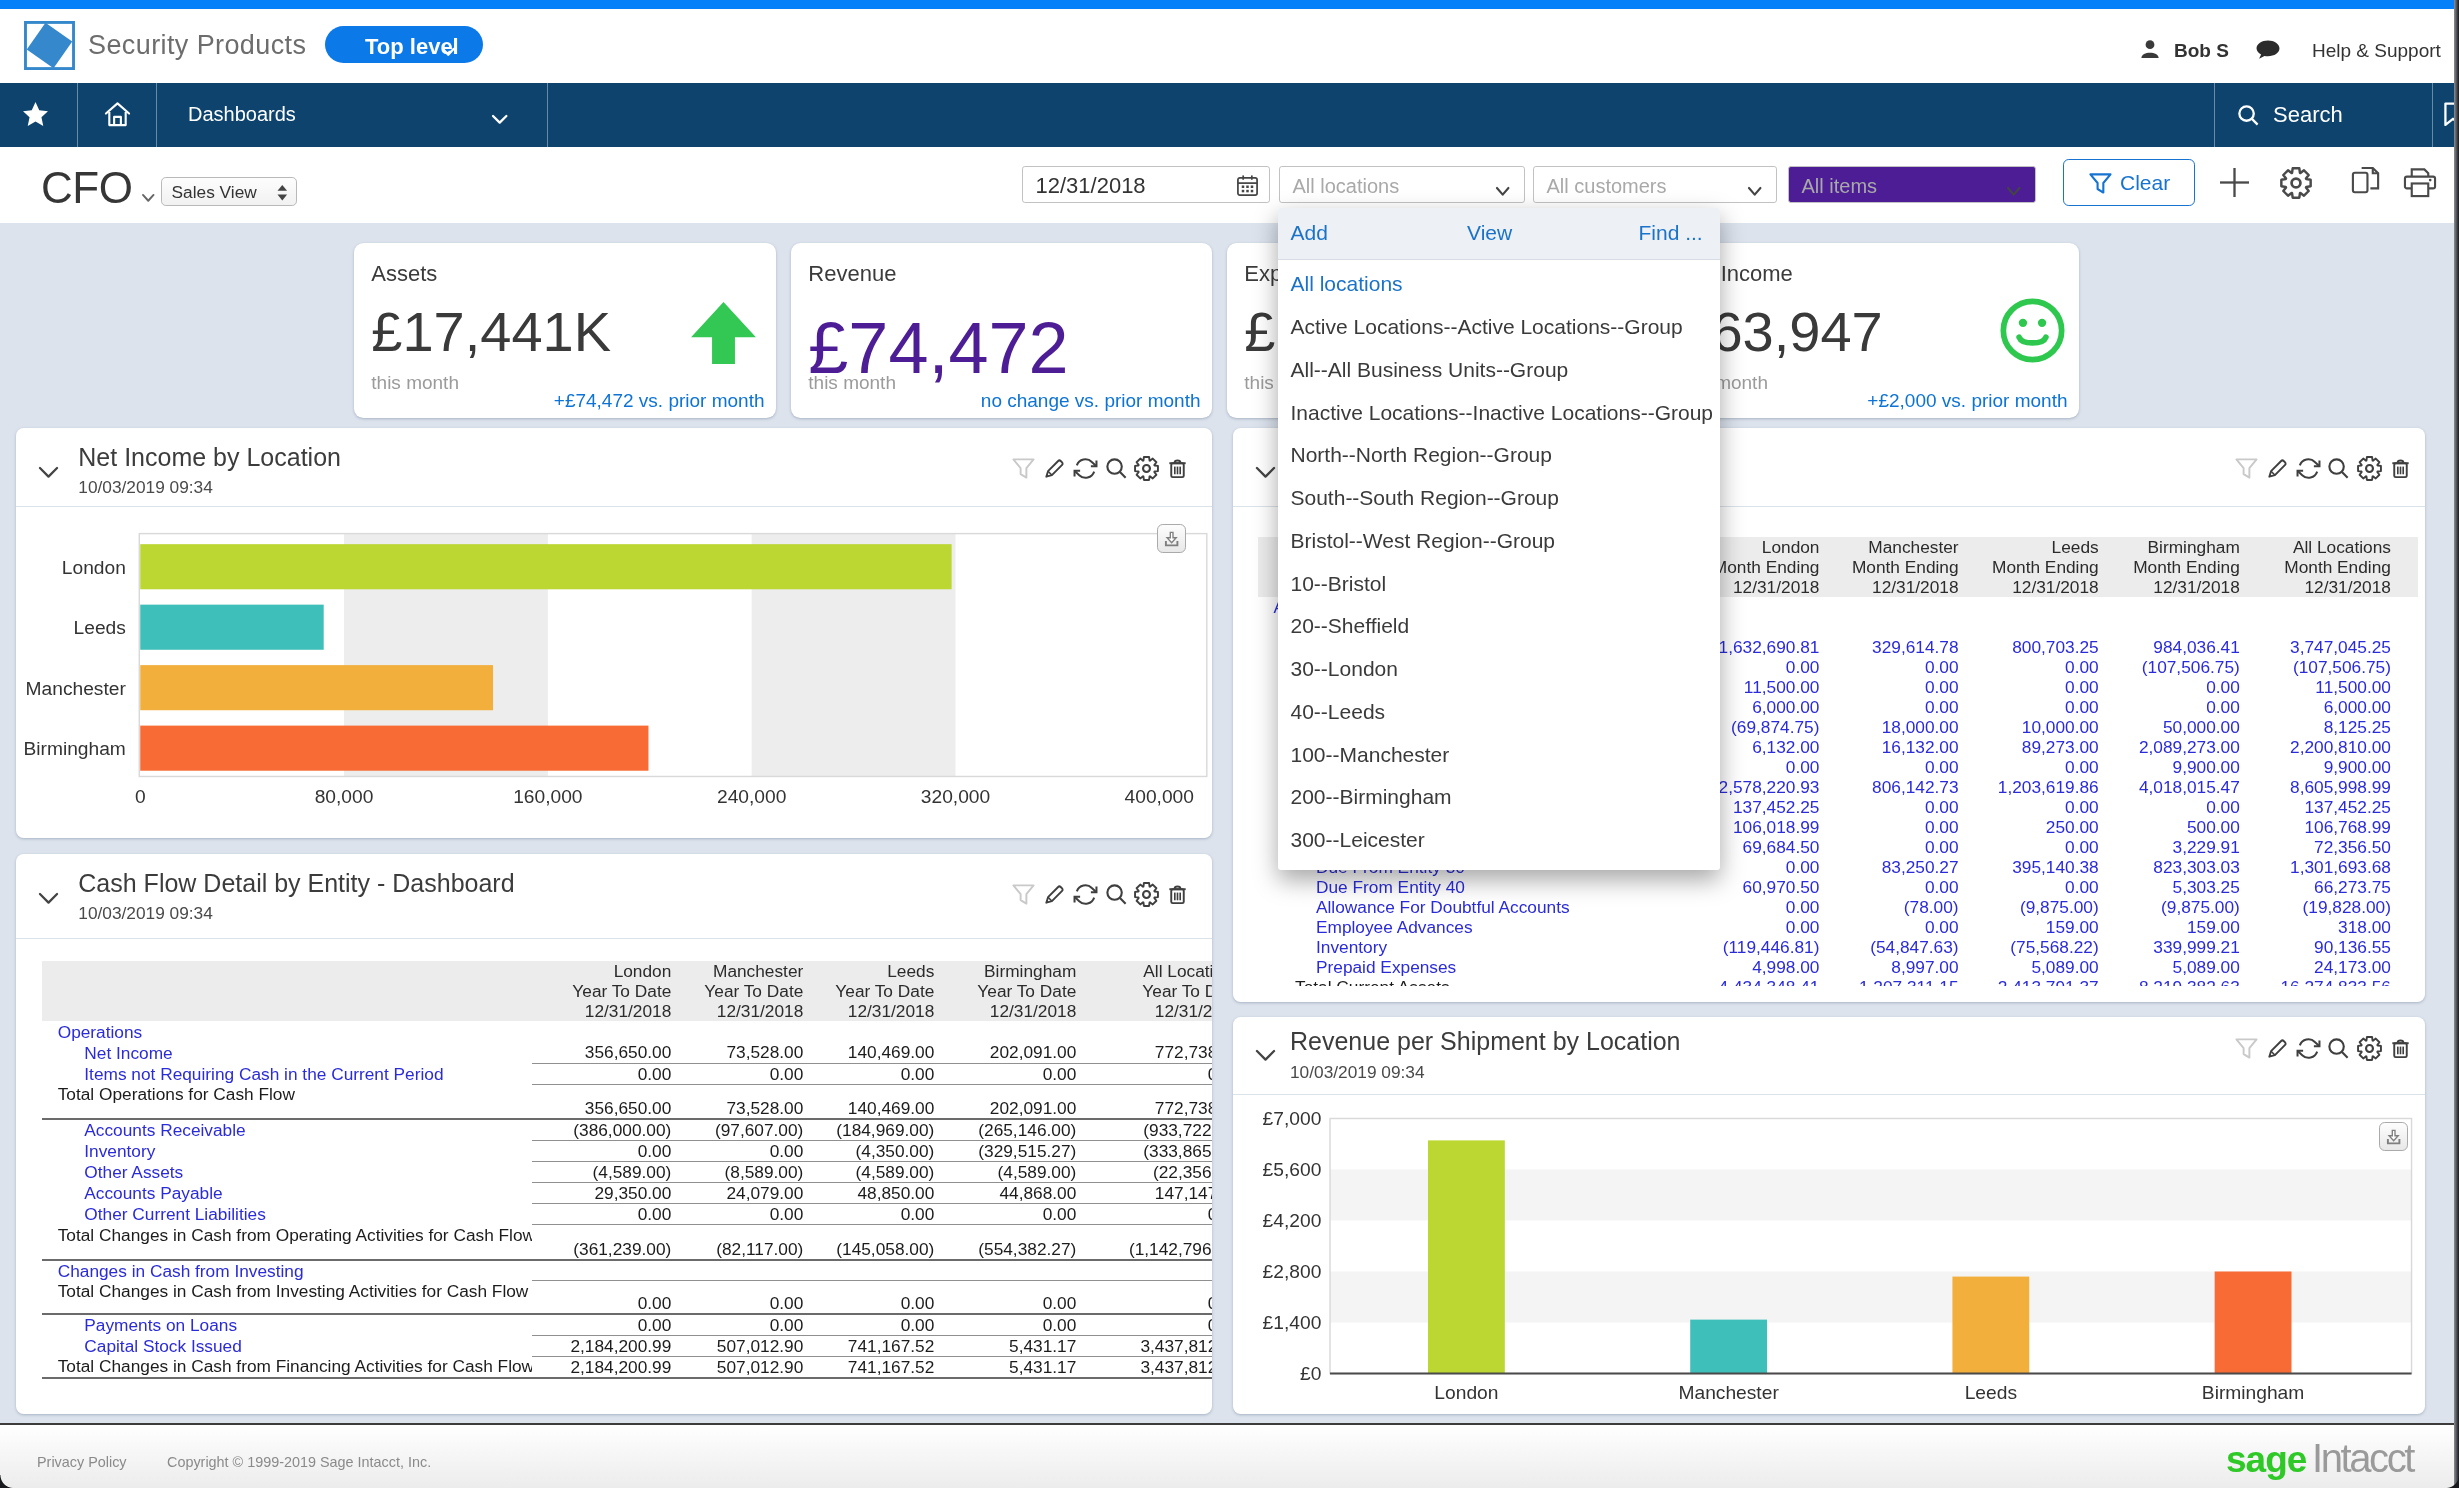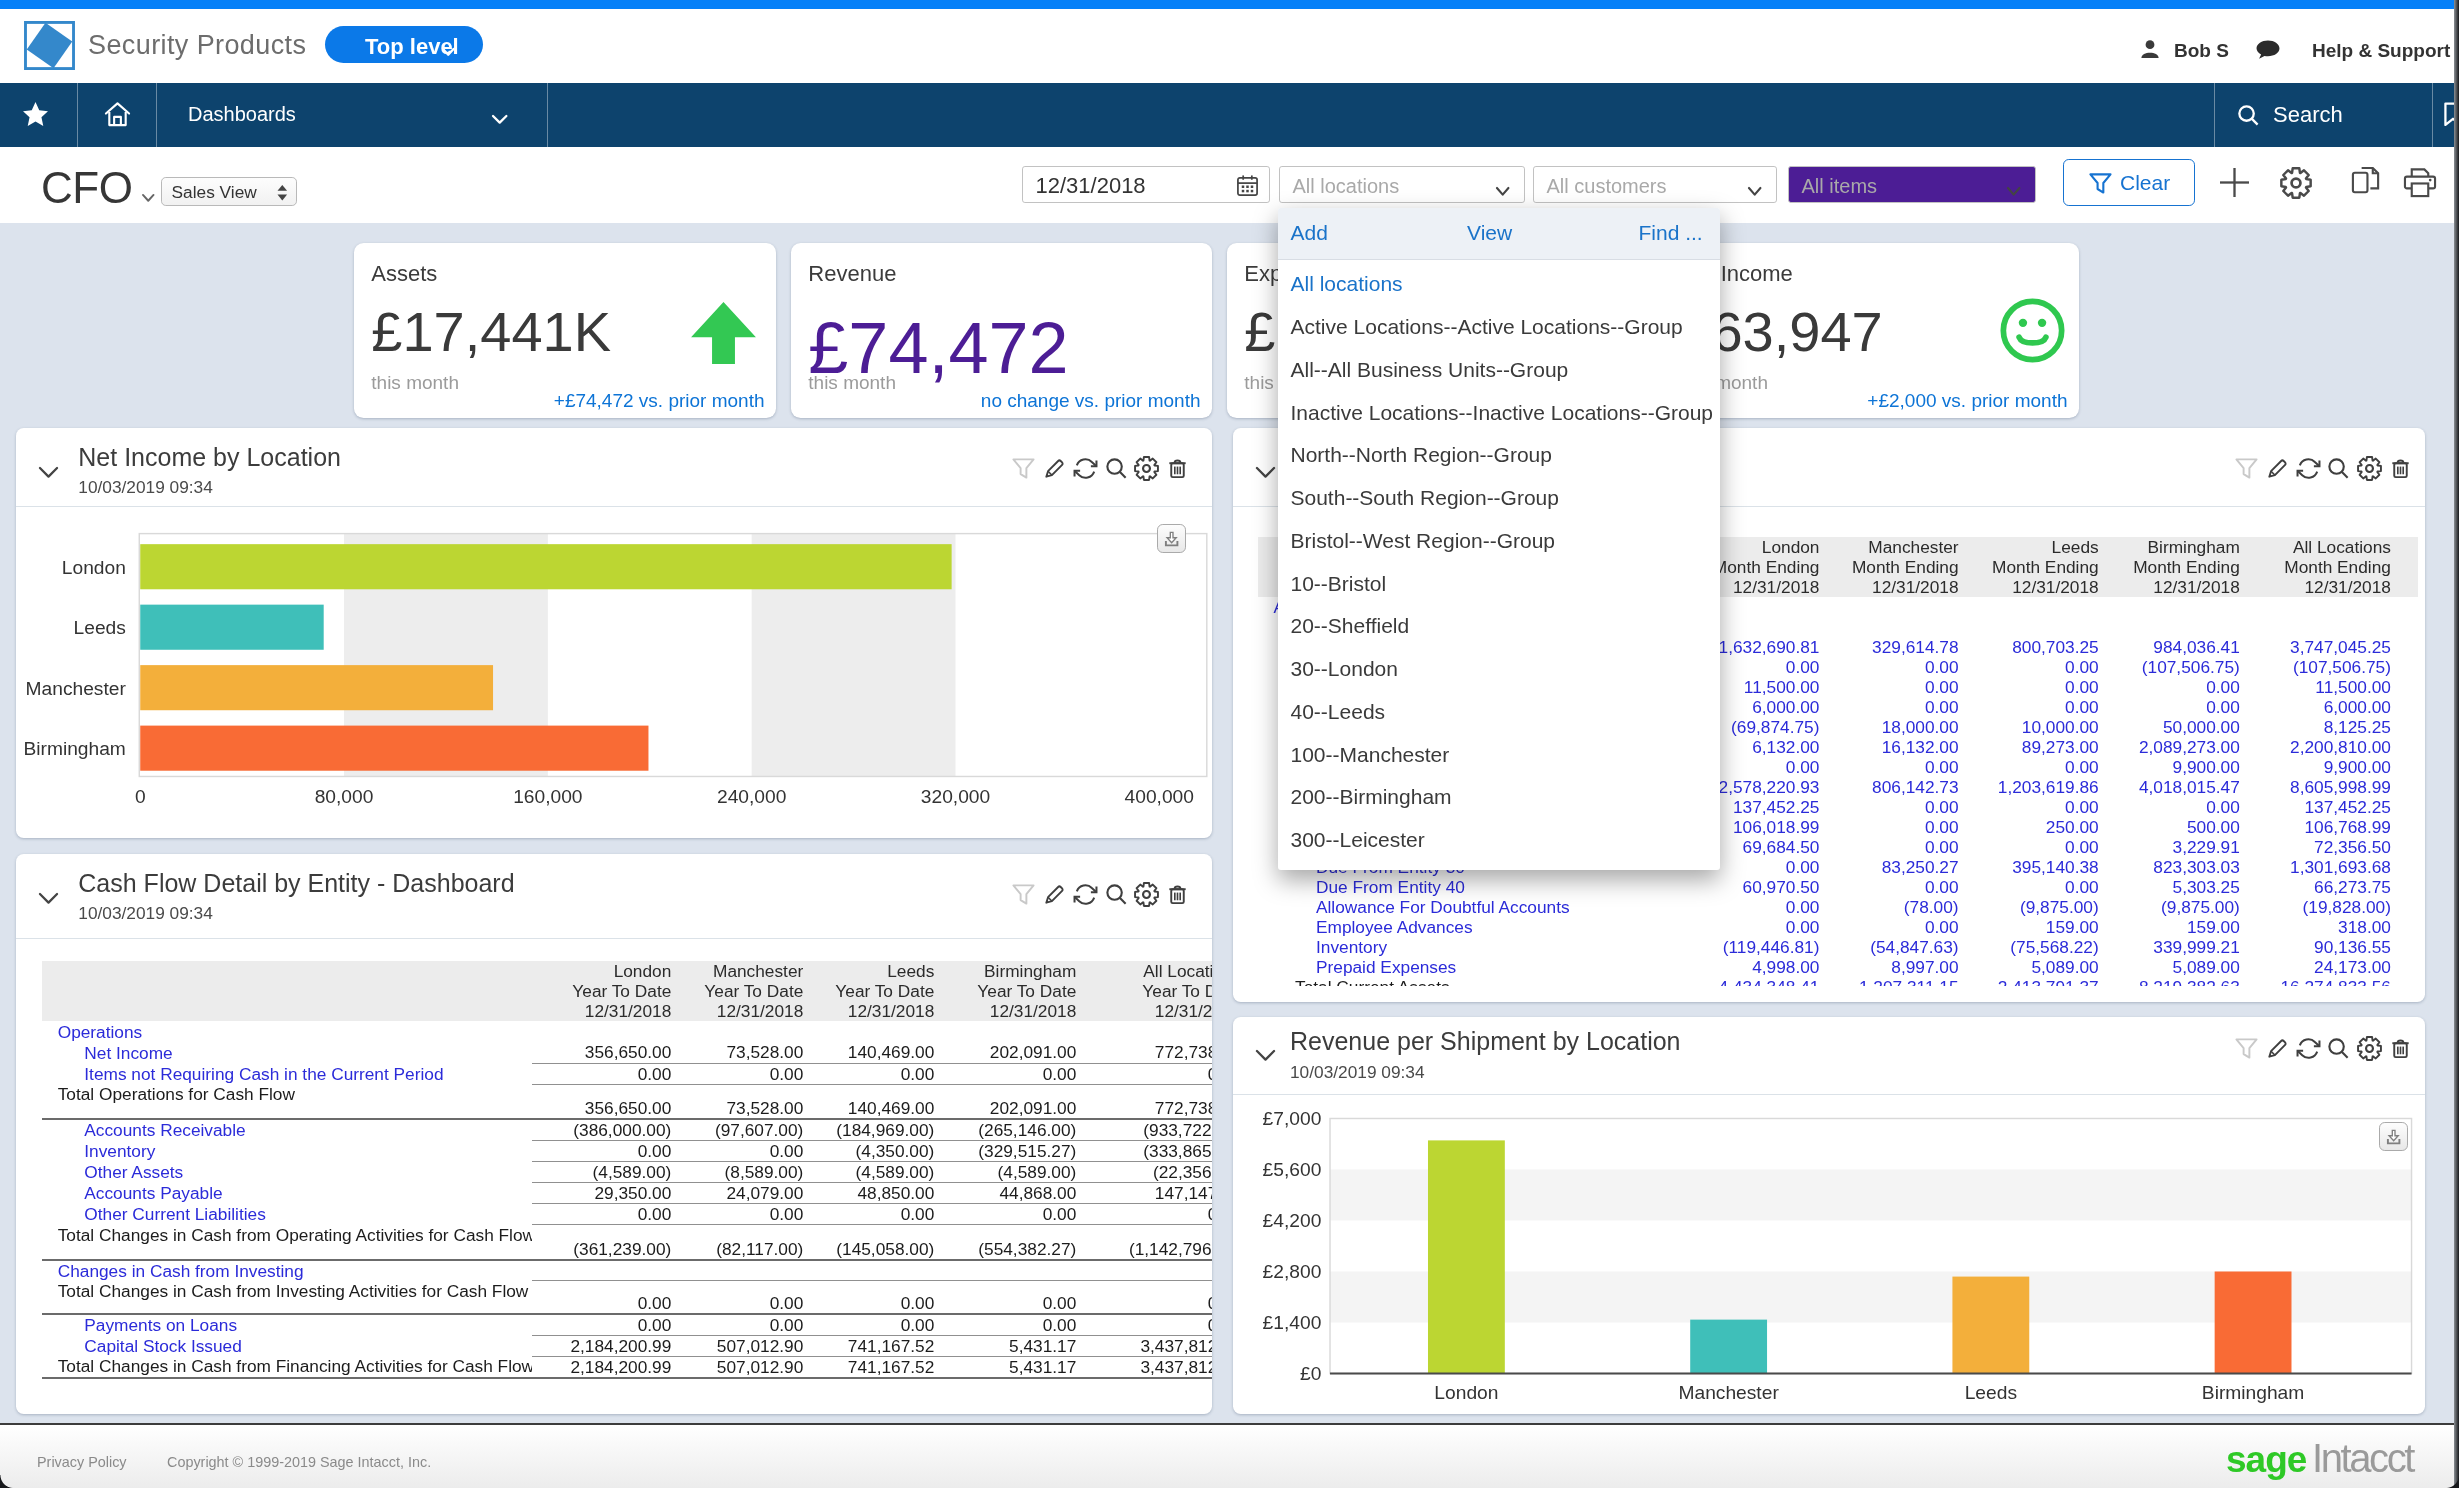--- a/index.html
+++ b/index.html
@@ -49,21 +49,21 @@
       </svg></div>
   </div>
 <div class="abs" style="left:2139px;top:38px"><svg width="22" height="22" viewBox="0 0 23 23" style="">
       <circle cx="11.5" cy="7" r="4.6" fill="#3a3a3a"></circle>
       <path d="M2.5 21 C2.5 13.5 20.5 13.5 20.5 21 Z" fill="#3a3a3a"></path>
     </svg></div>
 <div class="abs" style="left:2174px;top:40px;font-size:19px;font-weight:bold;color:#333;white-space:nowrap">Bob S</div>
 <div class="abs" style="left:2255px;top:39px"><svg width="26" height="22" viewBox="0 0 27 23" style="">
       <path d="M13.5 1.5 C20 1.5 25.5 5 25.5 9.8 C25.5 14.6 20 18.1 13.5 18.1 C12.2 18.1 11 18 9.8 17.7 L4.2 20.6 L6.3 16.2 C3.4 14.7 1.5 12.4 1.5 9.8 C1.5 5 7 1.5 13.5 1.5 Z" fill="#2b2b2b"></path>
     </svg></div>
-<div class="abs" style="left:2312px;top:40px;font-size:19px;font-weight:bold;color:#333;white-space:nowrap">Help &amp; Support</div>
+<div class="abs" style="left:2312px;top:40px;font-size:19px;font-weight:normal;color:#333;white-space:nowrap">Help &amp; Support</div>
 <div class="abs nav">
 <div class="vsep" style="left:77px"></div>
     <div class="vsep" style="left:156px"></div>
     <div class="vsep" style="left:547px"></div>
     <div class="vsep" style="left:2214px"></div>
     <div class="vsep" style="left:2432px"></div>
 <div class="abs" style="left:23px;top:102px;margin-top:-83px"><svg width="25" height="24" viewBox="0 0 26 25" style="">
         <polygon points="13,0 16.9,8.6 26,9.6 19.2,15.8 21.1,25 13,20.3 4.9,25 6.8,15.8 0,9.6 9.1,8.6" fill="#fff"></polygon>
       </svg></div>
 <div class="abs" style="left:104px;top:101px;margin-top:-83px"><svg width="27" height="26" viewBox="0 0 28 27" style="">

